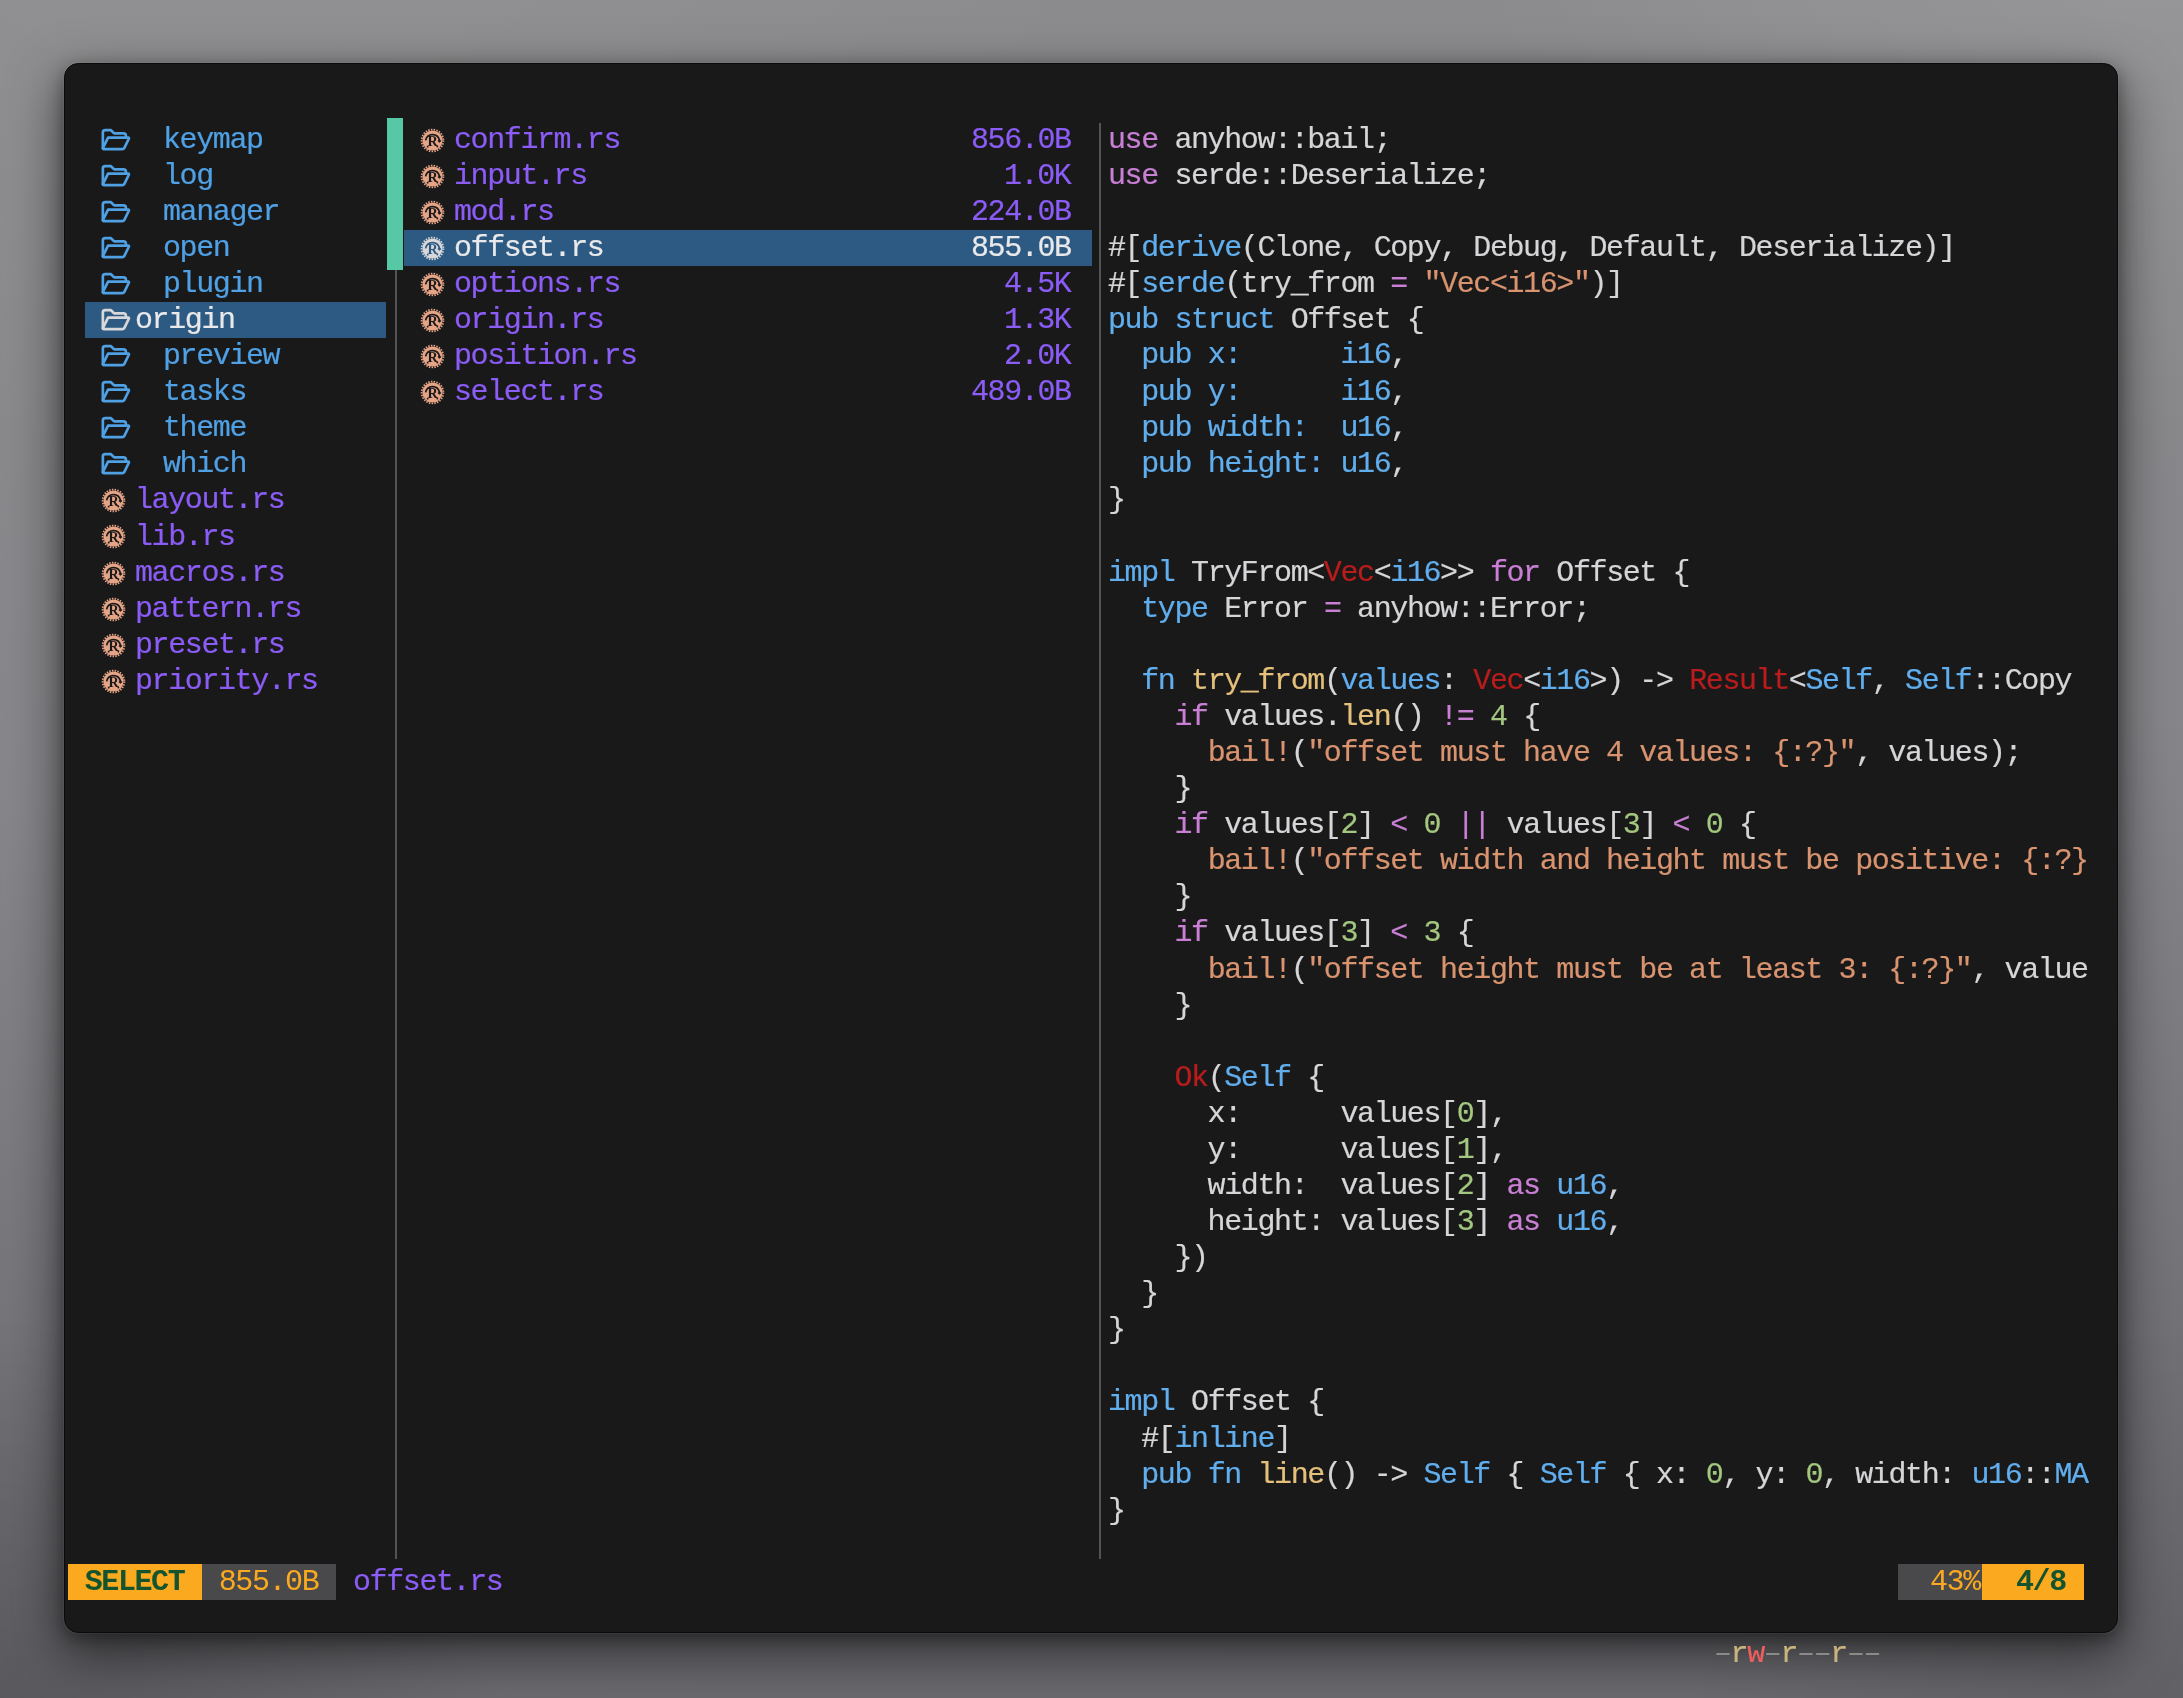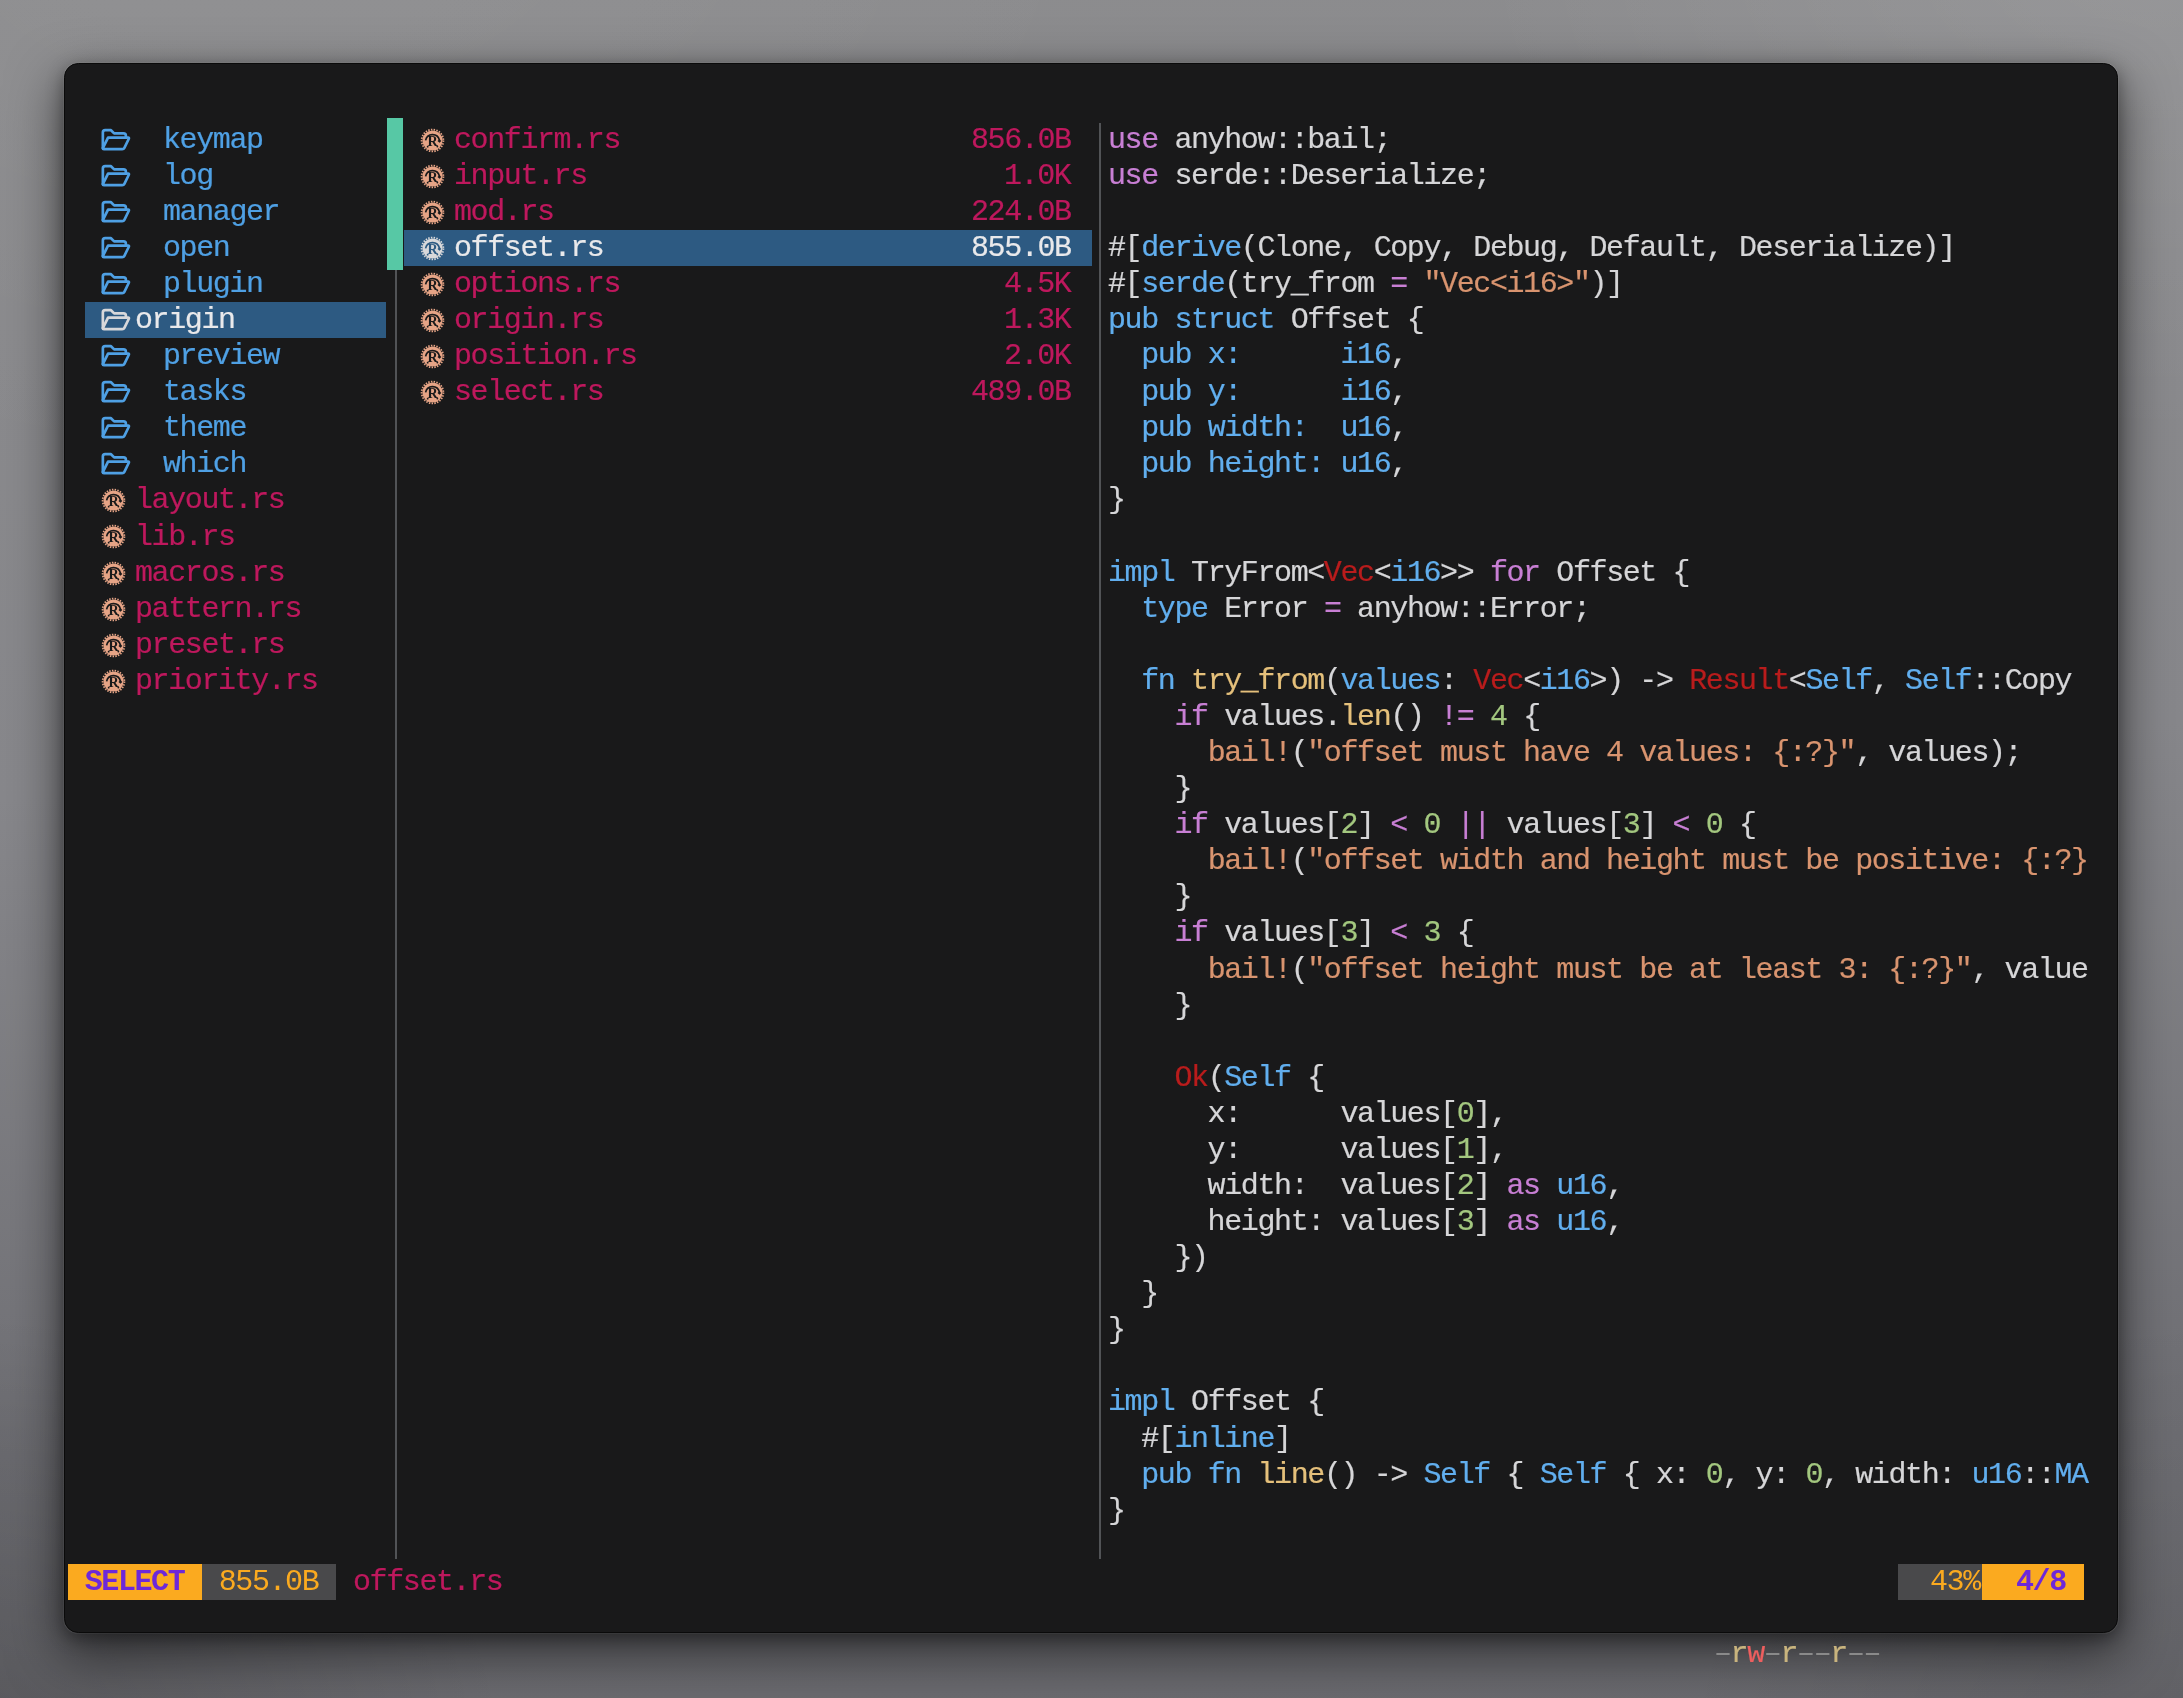--- a/index.html
+++ b/index.html
@@ -23,30 +23,30 @@
 .ln {
   position:absolute; height:36px; line-height:36px;
   font-size:30px; letter-spacing:-1.4px; white-space:pre; color:#d6d6d8;
   -webkit-text-stroke:0.2px currentColor;
 }
 .ln b { font-weight:normal; color:#d6d6d8; }
 .ln i { font-style:normal; }
 i.k { color:#c87fd4; } i.b { color:#61aeee; } i.t { color:#b91c1c; }
 i.y { color:#e5c07b; } i.g { color:#a3c77f; } i.s { color:#d9946f; }
 .fold { color:#4fa0e4;margin-left:28px; }
-.w2 { color:#be185d; }
+.w2 { color:#8b5cf6; }
 .selw { color:#e9e9eb; }
 i.pw { color:#8a8a8a; } i.pr { color:#c9b47e; } i.px { color:#ee5f5f; }
 .icon { position:absolute; }
 .rect { position:absolute; }
 .badge {
   position:absolute; top:1564px; height:36px; line-height:36px;
   font-size:30px; letter-spacing:-1.4px; white-space:pre;
 }
-.badge.amber { background:#fbaa1f; color:#6d28d9; font-weight:bold; }
+.badge.amber { background:#fbaa1f; color:#14532d; font-weight:bold; }
 .badge.gray  { background:#49494b; }
 .badge .at { color:#fbaa1f; }
 </style></head>
 <body>
 <div id="win"></div>
 <div class="rect" style="left:85px;top:302px;width:301px;height:36px;background:#2d5a82"></div>
 <div class="rect" style="left:395px;top:123px;width:1.7px;height:1436px;background:#515356"></div>
 <div class="rect" style="left:1099px;top:123px;width:1.9px;height:1436px;background:#515356"></div>
 <div class="rect" style="left:404px;top:230px;width:688px;height:36px;background:#2d5a82"></div>
 <div class="rect" style="left:387px;top:118px;width:16.4px;height:152px;background:#57c8a5"></div>

